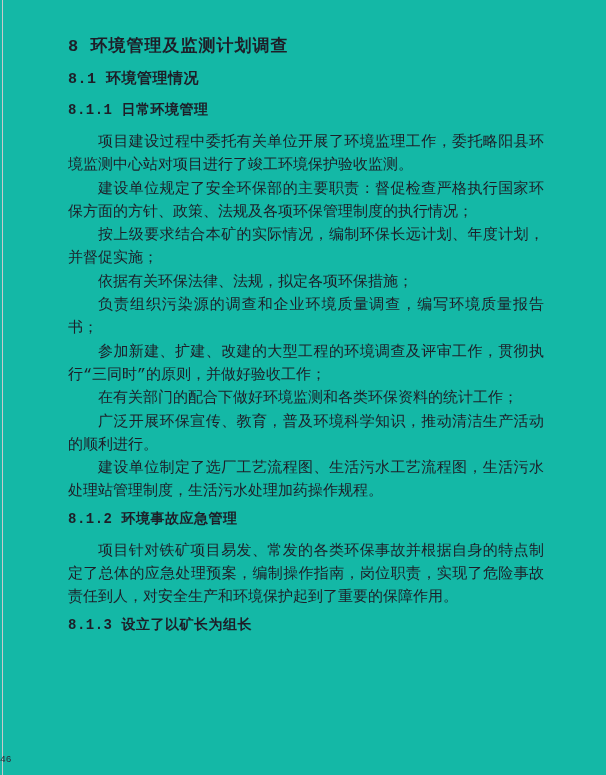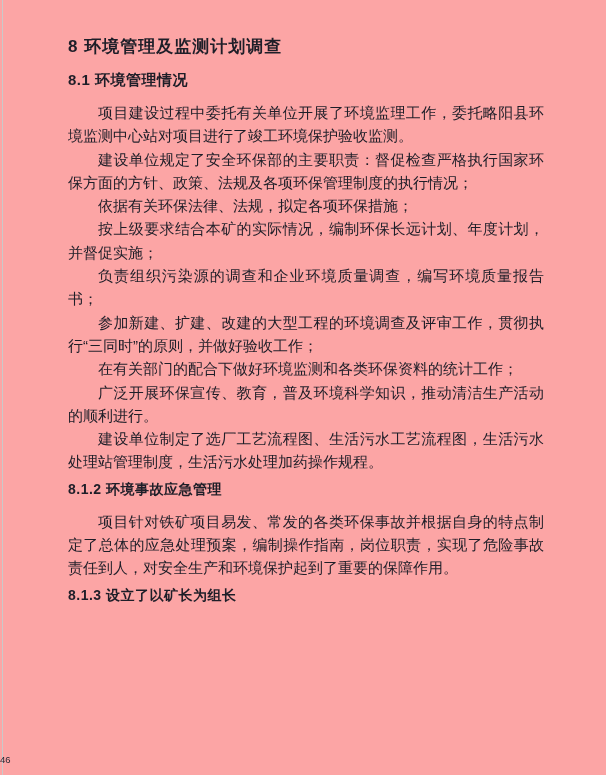--- a/index.html
+++ b/index.html
@@ -4,22 +4,22 @@
 <style>
   html, body {
     margin: 0;
     padding: 0;
     background: #ffffff;
   }
   .page {
     position: relative;
     width: 606px;
     height: 775px;
-    background: #fca5a5;
-    font-family: Liberation Sans, sans-serif;
+    background: #14b8a6;
+    font-family: Liberation Mono, monospace;
     color: #1e1e28;
     overflow: hidden;
   }
   .scan-edge-line {
     position: absolute;
     left: 2px;
     top: 0;
     width: 1px;
     height: 775px;
     background: #c9c9c9;
@@ -69,24 +69,25 @@
 </style>
 </head>
 <body>
 
 <div class="page">
   <div class="scan-edge-line"></div>
 
   <div class="content">
     <div class="h1">8 环境管理及监测计划调查</div>
     <div class="h2">8.1 环境管理情况</div>
+    <div class="h3">8.1.1 日常环境管理</div>
     <p class="para">项目建设过程中委托有关单位开展了环境监理工作，委托略阳县环境监测中心站对项目进行了竣工环境保护验收监测。</p>
     <p class="para">建设单位规定了安全环保部的主要职责：督促检查严格执行国家环保方面的方针、政策、法规及各项环保管理制度的执行情况；</p>
+    <p class="para">按上级要求结合本矿的实际情况，编制环保长远计划、年度计划，并督促实施；</p>
     <p class="para">依据有关环保法律、法规，拟定各项环保措施；</p>
-    <p class="para">按上级要求结合本矿的实际情况，编制环保长远计划、年度计划，并督促实施；</p>
     <p class="para">负责组织污染源的调查和企业环境质量调查，编写环境质量报告书；</p>
     <p class="para">参加新建、扩建、改建的大型工程的环境调查及评审工作，贯彻执行“三同时”的原则，并做好验收工作；</p>
     <p class="para">在有关部门的配合下做好环境监测和各类环保资料的统计工作；</p>
     <p class="para">广泛开展环保宣传、教育，普及环境科学知识，推动清洁生产活动的顺利进行。</p>
     <p class="para">建设单位制定了选厂工艺流程图、生活污水工艺流程图，生活污水处理站管理制度，生活污水处理加药操作规程。</p>
     <div class="h3">8.1.2 环境事故应急管理</div>
     <p class="para">项目针对铁矿项目易发、常发的各类环保事故并根据自身的特点制定了总体的应急处理预案，编制操作指南，岗位职责，实现了危险事故责任到人，对安全生产和环境保护起到了重要的保障作用。</p>
     <div class="h3">8.1.3 设立了以矿长为组长</div>
   </div>
 

